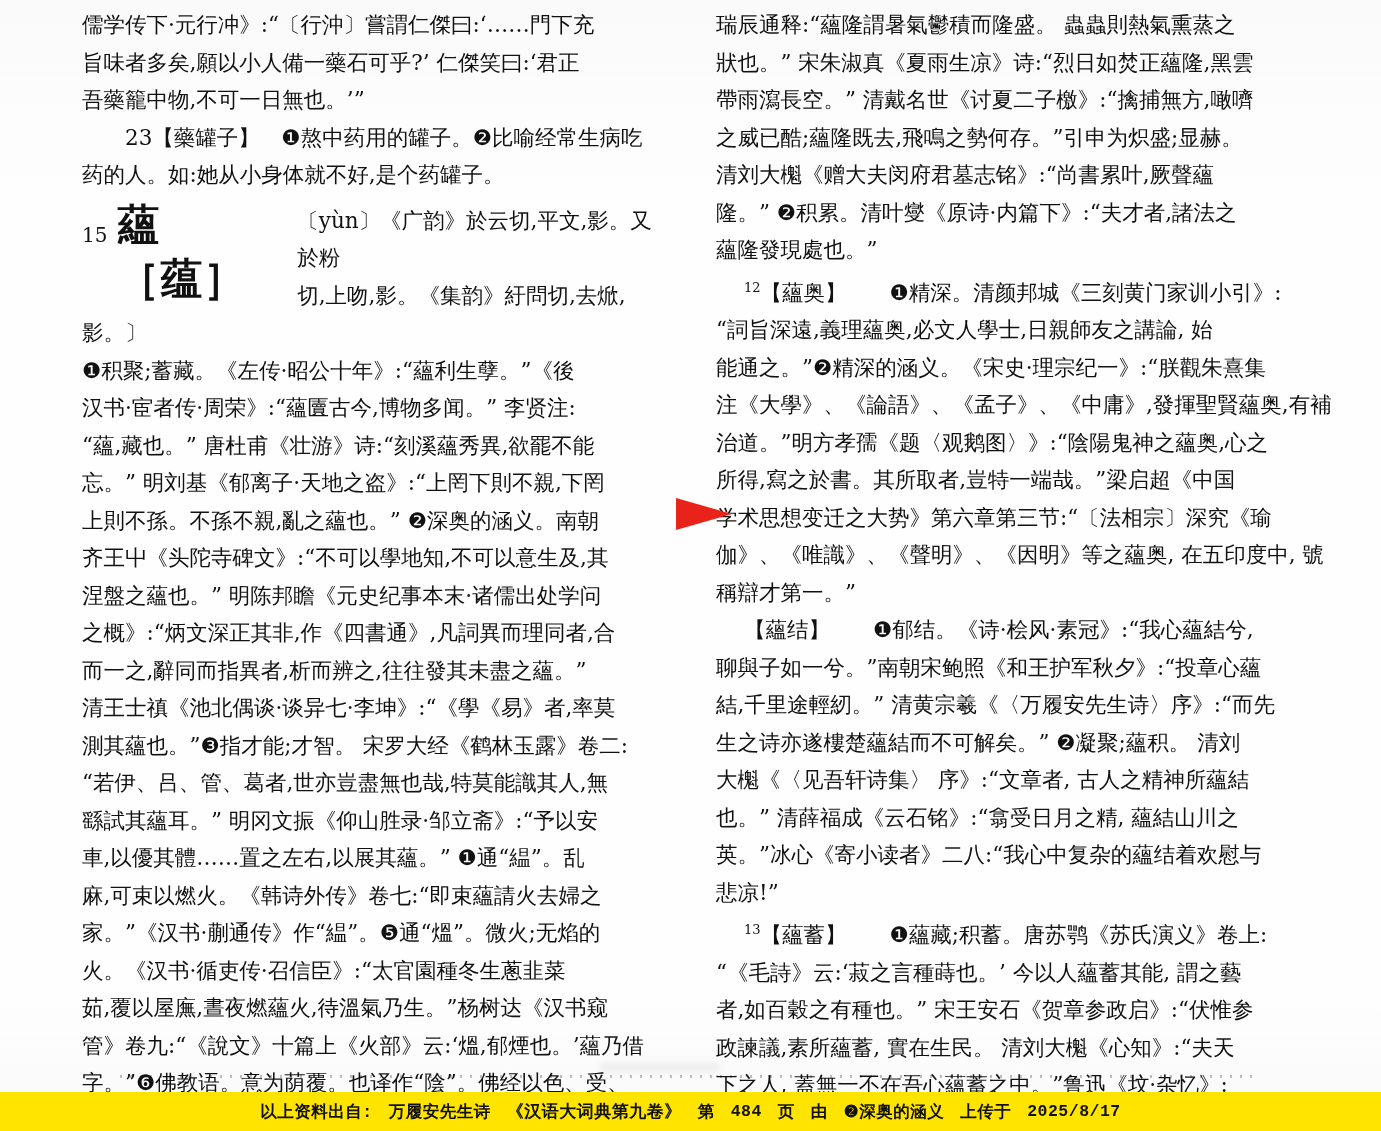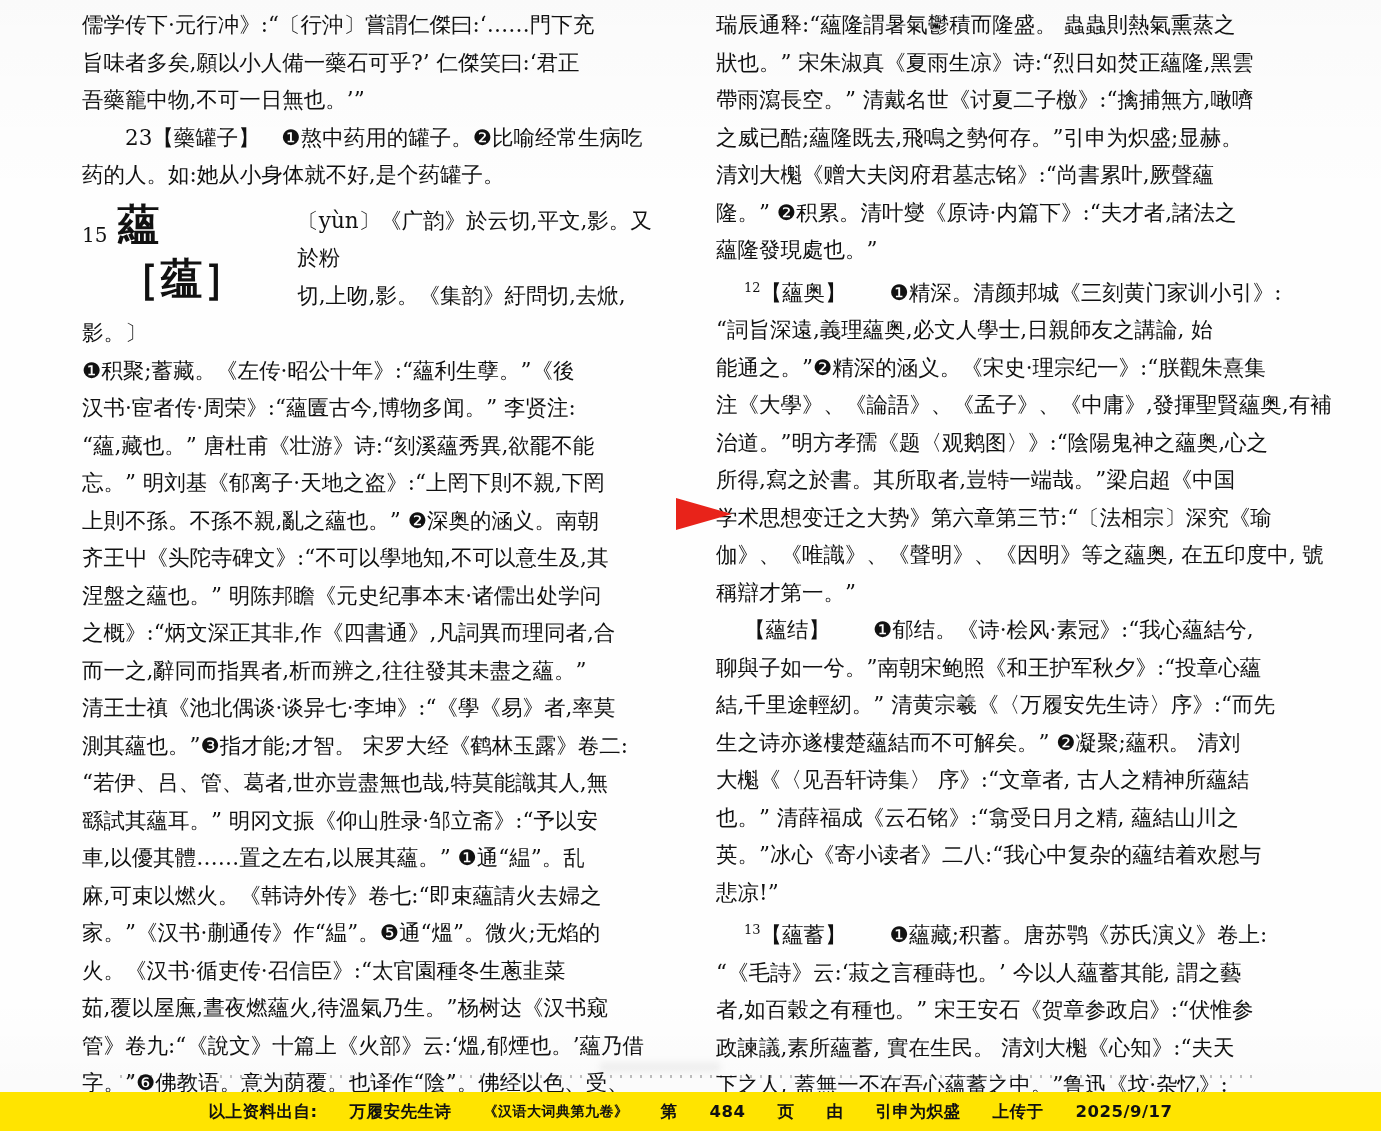--- a/index.html
+++ b/index.html
@@ -111,22 +111,22 @@
     background: #ffe400;
     display: flex;
     align-items: center;
     justify-content: center;
     font-size: 16.5px;
     font-family: "DejaVu Sans", "Liberation Sans", sans-serif;
     font-weight: bold;
     color: #111;
     letter-spacing: 0.5px;
   }
-  .footer .seg { margin: 0 16px; }
-  .footer .big { font-size: 14px; }
+  .footer .seg { margin: 0 8px; font-family: Liberation Mono, monospace; }
+  .footer .big { font-size: 17px; }
   .footer-strip-left {
     position: absolute;
     left: 0;
     top: 1092px;
     width: 150px;
     height: 39px;
     background: #9a8d18;
   }
   .dots {
     position: absolute;
@@ -259,18 +259,18 @@
 
   <div class="footer-strip-left"></div>
   <div class="footer">
     <span class="seg">以上资料出自:</span>
     <span class="seg">万履安先生诗</span>
     <span class="seg big">《汉语大词典第九卷》</span>
     <span class="seg">第</span>
     <span class="seg">484</span>
     <span class="seg">页</span>
     <span class="seg">由</span>
-    <span class="seg">引申为炽盛</span>
+    <span class="seg">❷深奥的涵义</span>
     <span class="seg">上传于</span>
-    <span class="seg">2025/9/17</span>
+    <span class="seg">2025/8/17</span>
   </div>
 
 </div>
 
 </body></html>

